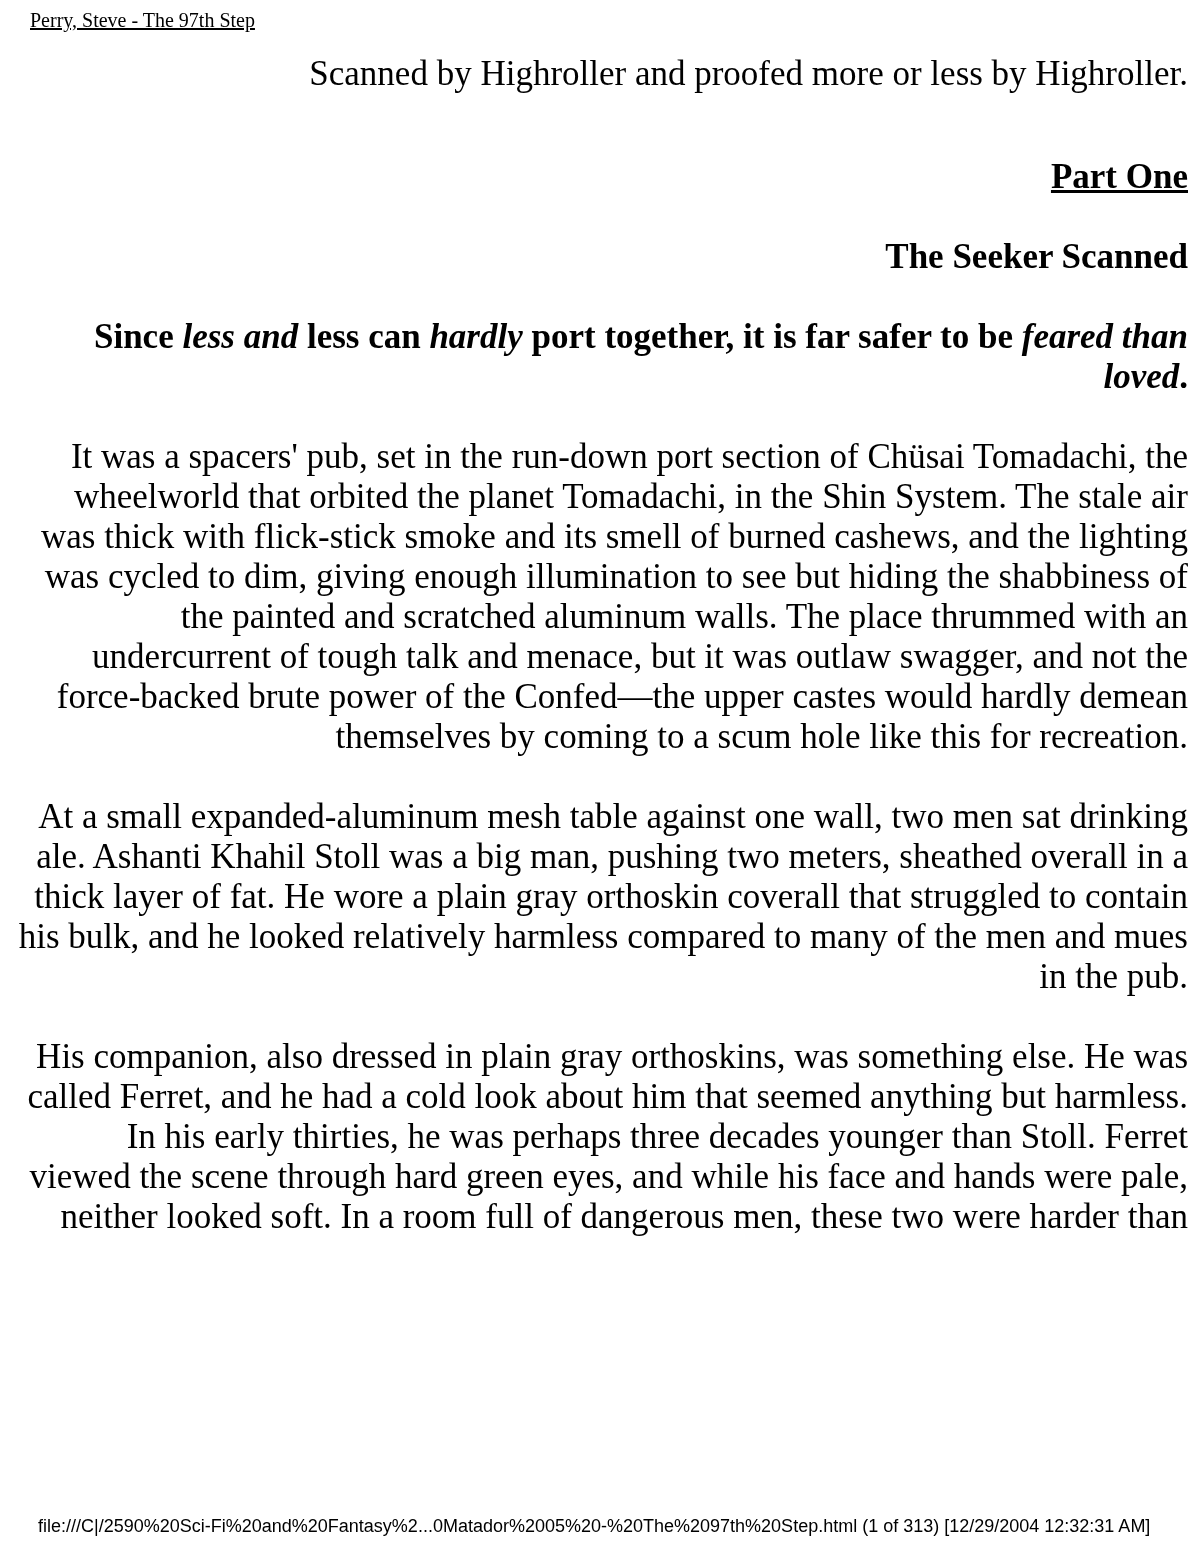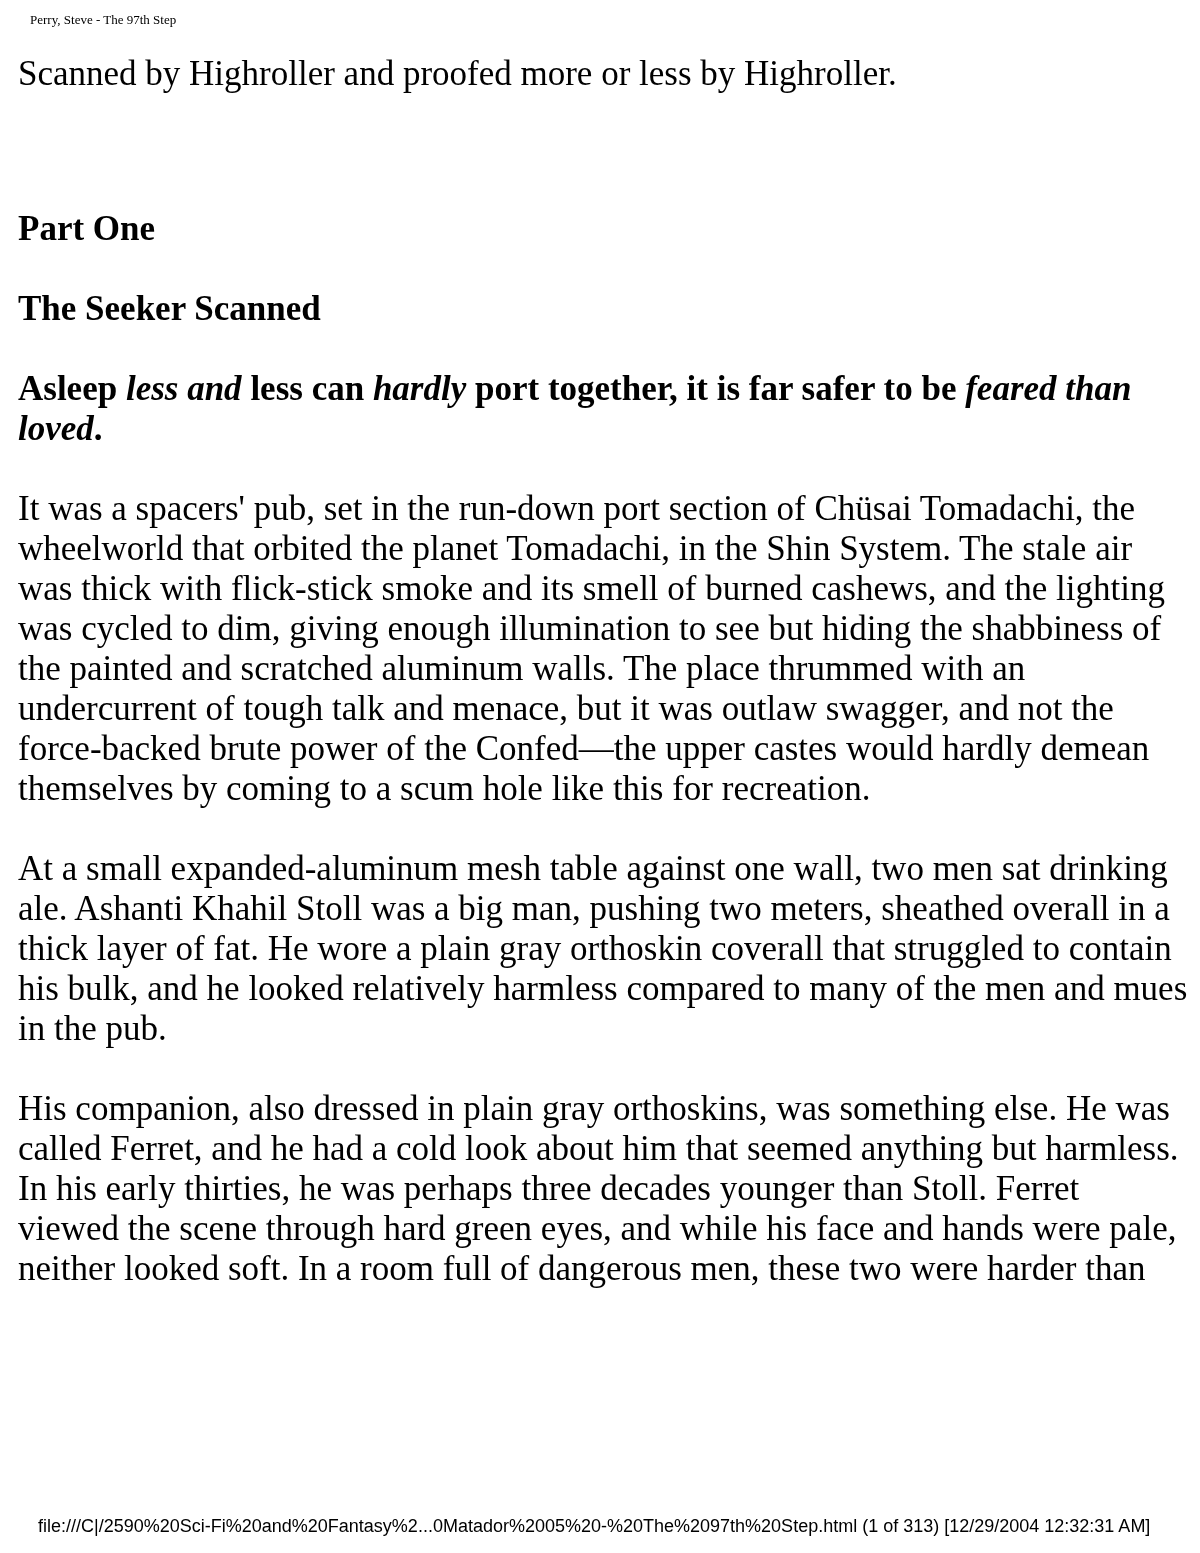--- a/index.html
+++ b/index.html
@@ -10,43 +10,46 @@
   }
   body {
     width: 1200px;
     height: 1553px;
     position: relative;
     overflow: hidden;
     font-family: "Liberation Serif", "DejaVu Serif", serif;
   }
   .print-header {
     font-family: "Liberation Serif", "DejaVu Serif", serif;
-    font-size: 13px;
+    font-size: 20px;
     line-height: 20px;
     margin: 10px 0 12px 30px;
     white-space: nowrap;
+    text-decoration: underline;
   }
   .content {
     padding: 0 12px 0 18px;
     font-size: 35px;
     line-height: 40px;
   }
   .content p, .content h3 {
     margin: 40px 0;
     font-size: 35px;
     line-height: 40px;
+    text-align: right;
   }
   .content p.scanned-note {
     margin-top: 24px;
   }
   .content h3 {
     font-weight: bold;
   }
   .content h3.part-heading {
-    margin-top: 115px;
+    margin-top: 63px;
+    text-decoration: underline;
   }
   .epigraph, .attribution {
     font-weight: bold;
   }
   .epigraph .it {
     font-style: italic;
   }
   .print-footer {
     position: absolute;
     left: 38px;
@@ -63,21 +66,21 @@
 <div class="print-header">Perry, Steve - The 97th Step</div>
 
 <div class="content">
 
   <p class="scanned-note">Scanned by Highroller and proofed more or less by Highroller.</p>
 
   <h3 class="part-heading">Part One</h3>
 
   <h3 class="chapter-heading">The Seeker Scanned</h3>
 
-  <p class="epigraph"><span>Asleep </span><span class="it">less and</span><span> less can </span><span class="it">hardly</span><span> port together, it is far safer to be </span><span class="it">feared than loved</span><span>.</span></p>
+  <p class="epigraph"><span>Since </span><span class="it">less and</span><span> less can </span><span class="it">hardly</span><span> port together, it is far safer to be </span><span class="it">feared than loved</span><span>.</span></p>
 
 
 
   <p>It was a spacers' pub, set in the run-down port section of Chüsai Tomadachi, the wheelworld that orbited the planet Tomadachi, in the Shin System. The stale air was thick with flick-stick smoke and its smell of burned cashews, and the lighting was cycled to dim, giving enough illumination to see but hiding the shabbiness of the painted and scratched aluminum walls. The place thrummed with an undercurrent of tough talk and menace, but it was outlaw swagger, and not the force-backed brute power of the Confed—the upper castes would hardly demean themselves by coming to a scum hole like this for recreation.</p>
 
   <p>At a small expanded-aluminum mesh table against one wall, two men sat drinking ale. Ashanti Khahil Stoll was a big man, pushing two meters, sheathed overall in a thick layer of fat. He wore a plain gray orthoskin coverall that struggled to contain his bulk, and he looked relatively harmless compared to many of the men and mues in the pub.</p>
 
   <p>His companion, also dressed in plain gray orthoskins, was something else. He was called Ferret, and he had a cold look about him that seemed anything but harmless. In his early thirties, he was perhaps three decades younger than Stoll. Ferret viewed the scene through hard green eyes, and while his face and hands were pale, neither looked soft. In a room full of dangerous men, these two were harder than</p>
 
 </div>

